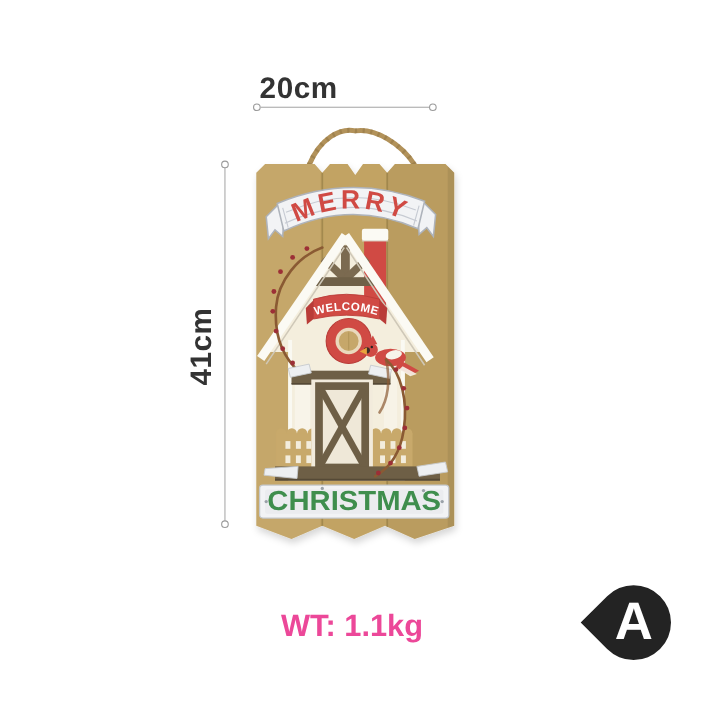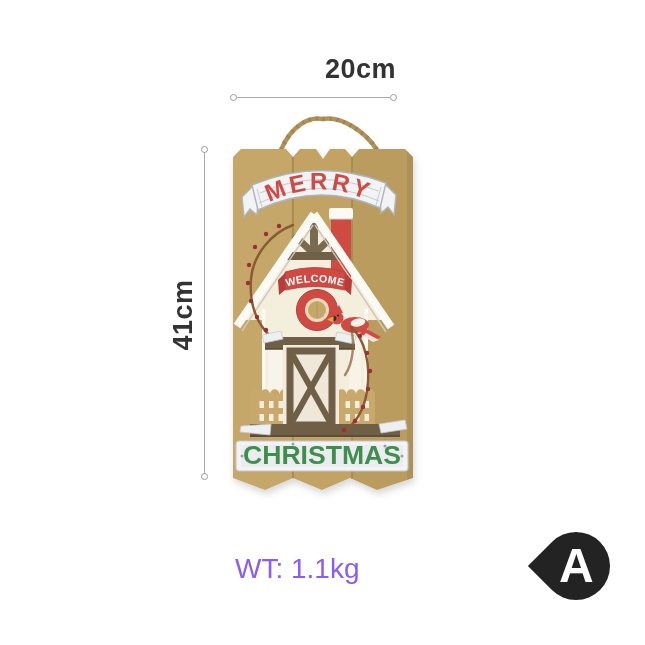--- a/index.html
+++ b/index.html
@@ -1,28 +1,28 @@
 <!DOCTYPE html>
 <html style="--c-board: #c2a364; --c-board_gap: #9c8349; --c-red: #d04a44; --c-green: #3f8e4d; --c-silver: #f2f3f5; --c-silver_edge: #aeb3bb; --c-cream: #f4eedd; --c-brown: #6e5f46; --c-timber: #7b6a50; --c-rope: #b2925a; --c-vine: #8a5a33; --c-berry: #9c2f36; --c-white_trim: #fbfaf4; --c-badge: #232323;"><head>
 <meta charset="utf-8">
 <style>
   html,body{margin:0;padding:0;background:#fff;}
   .canvas{position:relative;width:645px;height:645px;background:#fff;overflow:hidden;
           font-family:"Liberation Sans",sans-serif;}
   
   .dim-label{position:absolute;color:#333;font-size:27px;font-weight:bold;letter-spacing:.5px;}
-  .dim-width{left:236px;top:54px;width:160px;text-align:right;}
+  .dim-width{left:236px;top:65px;width:160px;text-align:left;}
   .dim-height{left:142px;top:301px;width:80px;height:28px;text-align:center;
               transform:rotate(-90deg);transform-origin:center;}
   .hline{position:absolute;left:237px;top:97px;width:153px;height:1.2px;background:#ababab;}
   .vline{position:absolute;left:204px;top:152px;width:1.2px;height:322px;background:#ababab;}
   .dot{position:absolute;width:7px;height:7px;border:1.2px solid #9a9a9a;border-radius:50%;
        background:#fff;box-sizing:border-box;}
-  .weight{position:absolute;left:235px;top:553px;width:170px;text-align:left;
-          color:#8b5cf6;font-size:28px;font-weight:normal;}
+  .weight{position:absolute;left:235px;top:553px;width:170px;text-align:center;
+          color:#ec4899;font-size:28px;font-weight:bold;}
   
   .badge{position:absolute;left:542px;top:532px;width:68px;height:68px;
          background:var(--c-badge,#232323);border-radius:0 50% 50% 50%;
          transform:rotate(-45deg);display:flex;align-items:center;justify-content:center;}
   .badge-letter{transform:rotate(45deg);color:#fff;font-size:48px;font-weight:bold;line-height:1;}
   
   .product{position:absolute;left:233px;top:113px;overflow:visible;}
   .product text, .product textPath{font-family:"Liberation Sans",sans-serif;}
   .f-board{fill:var(--c-board,#c2a364);}
   .f-board2{fill:#c6a76a;}

